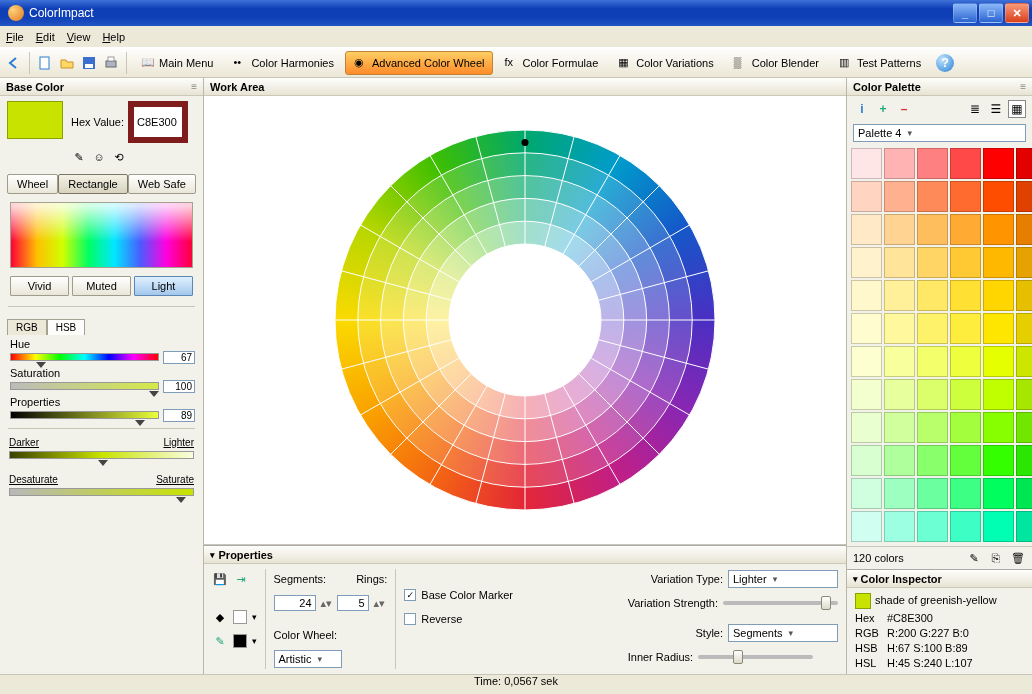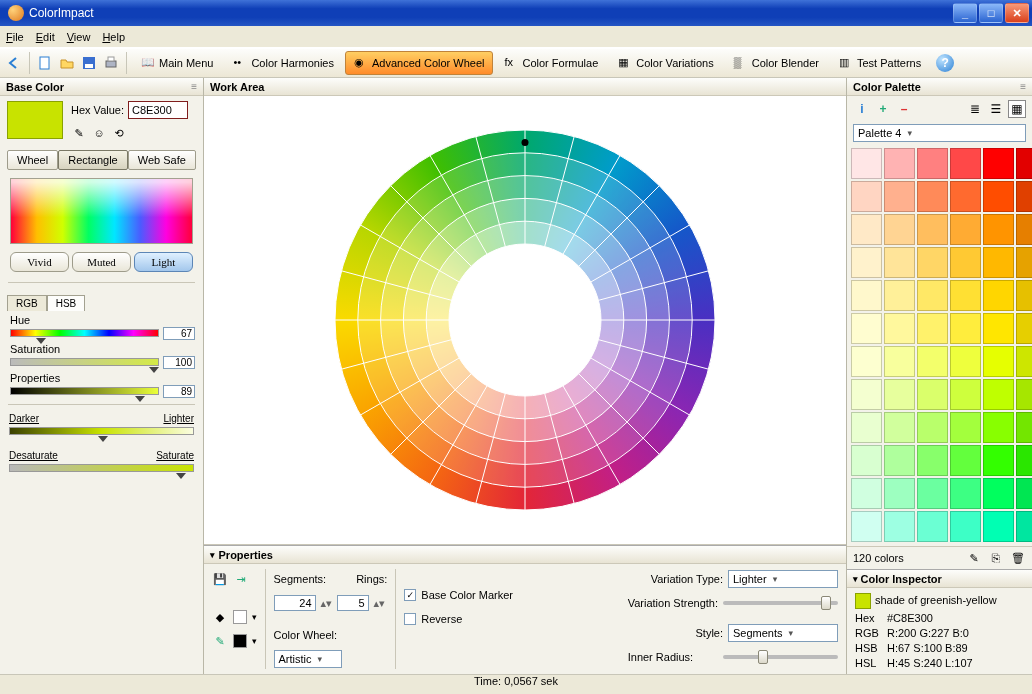--- a/index.html
+++ b/index.html
@@ -35,31 +35,31 @@
 .col-mid { flex: 1; display: flex; flex-direction: column; background: #fff; }
 .col-right { width: 186px; background: #f3f2ea; border-left: 1px solid #b9b7a7; display: flex; flex-direction: column; }
 
 .panel-hd { height: 18px; background: linear-gradient(#fdfdfb,#e8e4d4); border-bottom: 1px solid #ccc8b8; font-size: 11px; font-weight: bold; padding: 2px 6px; display: flex; align-items: center; }
 .panel-hd .grip { margin-left: auto; font-size: 10px; color: #888; }
 
 
 .lrow { padding: 5px 7px; font-size: 11px; }
 .swatch-big { width: 56px; height: 38px; background: #C8E300; border: 1px solid #8aa200; display: inline-block; vertical-align: top; }
 .hex-row { display: flex; align-items: center; gap: 4px; margin-bottom: 6px; }
-.hex-row input { width: 60px; font-size: 11px; padding: 2px 3px; border: 1px solid #7f1d1d; }
+.hex-row input { width: 60px; font-size: 11px; padding: 9px 3px; border: 6px solid #7f1d1d; }
 .tiny-ico { width: 16px; height: 16px; display: inline-flex; align-items: center; justify-content: center; }
 .seg-btns { display: flex; gap: 0; margin: 4px 7px; }
 .seg-btns button, .btn { height: 20px; padding: 0 9px; font-size: 11px; background: linear-gradient(#fff,#e9e6d8); border: 1px solid #9e9c8b; border-radius: 2px; }
 .seg-btns button.active, .btn.active { background: linear-gradient(#f4f2e5,#d7d3bf); border-color: #7a7865; }
 
 .gradient-box { margin: 4px 10px; height: 66px; border: 1px solid #a3a190; background: linear-gradient(to right, #ff003a,#ffbf00,#d0ff00,#00ff63,#00e7ff,#4a5cff,#ff00e0,#ff003a); position: relative; }
 .gradient-box::after { content: ""; position: absolute; inset: 0; background: linear-gradient(#ffffffd0 5%, transparent 60%); }
 
 .btnrow { display: flex; gap: 3px; padding: 4px 10px; }
-.btnrow button { flex: 1; height: 20px; font-size: 11px; background: linear-gradient(#fff,#e9e6d8); border: 1px solid #9e9c8b; border-radius: 6px; font-family: Liberation Serif, serif; }
+.btnrow button { flex: 1; height: 20px; font-size: 11px; background: linear-gradient(#fff,#e9e6d8); border: 1px solid #9e9c8b; border-radius: 1px; }
 .btnrow button.active { background: linear-gradient(#dff0ff,#a3c7ec); border-color: #5c86b6; }
 
 .tab-row { display: flex; gap: 0; padding: 6px 7px 0; font-size: 10px; }
 .tab-row .mtab { padding: 2px 8px; border: 1px solid #a3a190; border-bottom: none; background: #ece9d8; }
 .tab-row .mtab.active { background: #fdfdfb; }
 
 .slider-block { padding: 3px 8px 0 10px; font-size: 11px; }
 .slider-block label { display: block; }
 .sbar { position: relative; height: 14px; display: flex; align-items: center; gap: 4px; }
 .sbar .track { flex: 1; height: 8px; border: 1px solid #999; }
@@ -411,21 +411,21 @@
               <div class="mini-slider">
                 <div class="thumb" style="left:85%"></div>
               </div>
             </div>
           <div class="prow" style="justify-content:flex-end;margin-top:6px">
               <span>Style:</span>
               <div class="dropdown" style="width:110px">
                 <span>Segments</span>
               </div>
             </div>
-          <div class="prow" style="justify-content:space-between">
+          <div class="prow" style="justify-content:flex-start">
               <span>Inner Radius:</span>
               <div class="mini-slider">
                 <div class="thumb" style="left:30%"></div>
               </div>
             </div>
         </div>
       </div>
     </div>
   </div>
 

